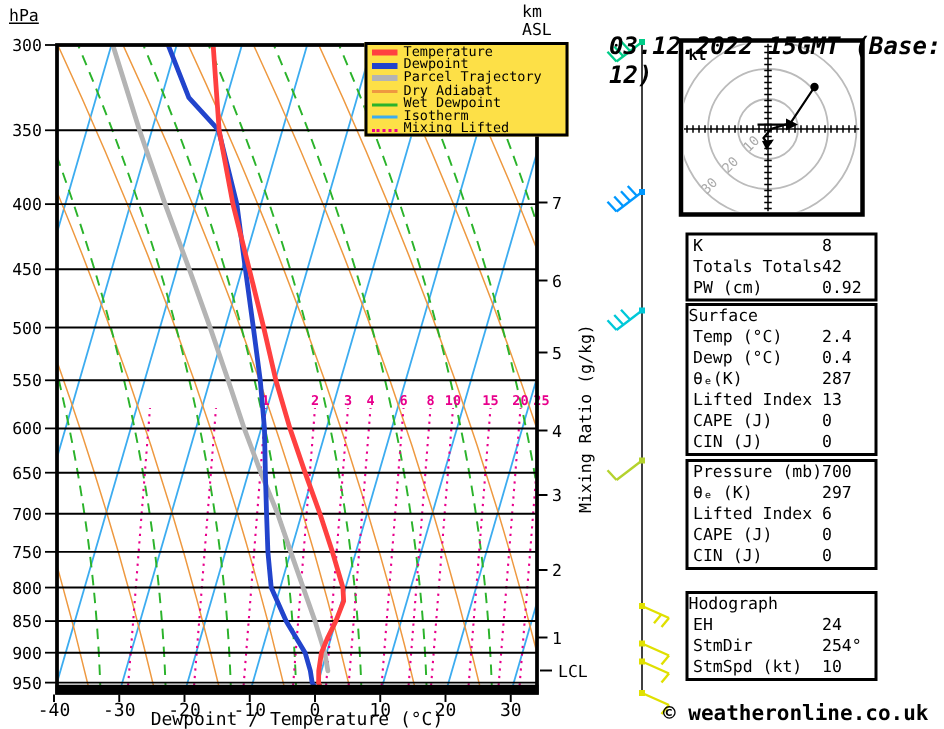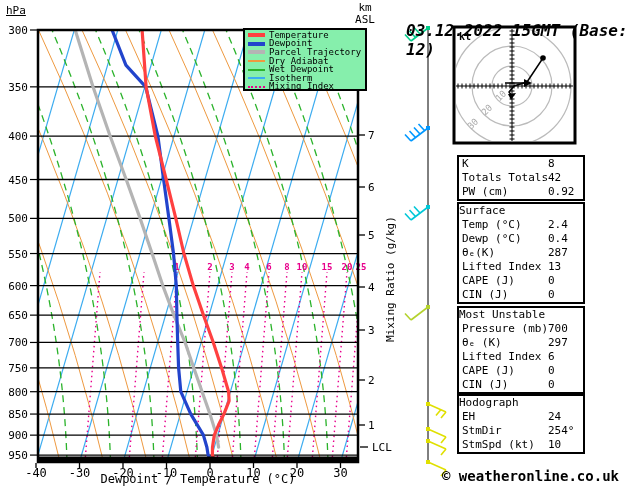--- a/index.html
+++ b/index.html
@@ -1,24 +1,24 @@
 <!DOCTYPE html>
 <html><head>
 <meta charset="utf-8">
 <style>
   html,body{margin:0;padding:0;background:#ffffff;}
   .stage{position:relative;width:629px;height:486px;background:#fff;
          font-family:"DejaVu Sans Mono","Liberation Mono",monospace;overflow:hidden;}
   .abs{position:absolute;}
   .t-hpa{left:6px;top:4px;font-size:11px;text-decoration:underline;}
   .t-station{left:54px;top:6px;font-size:13px;font-weight:bold;letter-spacing:.5px;}
-  .t-kmasl{left:348px;top:2px;font-size:11px;width:34px;text-align:center;line-height:12px;}
+  .t-kmasl{left:348px;top:2px;font-size:11px;width:34px;line-height:12px;}
   .t-date{left:406px;top:21px;font-size:16px;font-weight:bold;font-style:italic;}
   .t-copy{left:442px;top:468px;font-size:14px;font-weight:bold;}
-  .legend{left:243px;top:28px;width:124px;height:63px;border:2px solid #000;background:#86efac;
+  .legend{left:243px;top:28px;width:136px;height:63px;border:2px solid #000;background:#fde047;
           padding:1px 0 0 3px;box-sizing:border-box;}
   .legend-row{display:flex;align-items:center;height:8.6px;font-size:9px;line-height:9px;white-space:nowrap;}
   .legend-swatch{width:17px;margin-right:4px;flex:none;}
   .mixlabel{left:384px;top:342px;transform:rotate(-90deg);transform-origin:0 0;
             font-size:11px;white-space:nowrap;}
   .tablebox{position:absolute;left:457px;width:128px;border:2px solid #000;background:#fff;
             box-sizing:border-box;font-size:11px;}
   .trow{display:flex;height:14px;line-height:14px;padding:0 3px;white-space:nowrap;}
   .trow .lbl{width:86px;flex:none;}
   .thead{height:14px;line-height:14px;text-align:left;}
@@ -361,21 +361,21 @@
       <div class="legend-row">
         <span class="legend-swatch" style="border-top: 2px solid rgb(43, 179, 43);"></span>
         <span>Wet Dewpoint</span>
       </div>
       <div class="legend-row">
         <span class="legend-swatch" style="border-top: 2px solid rgb(60, 172, 240);"></span>
         <span>Isotherm</span>
       </div>
       <div class="legend-row">
         <span class="legend-swatch" style="border-top: 2px dotted rgb(232, 0, 140);"></span>
-        <span>Mixing Index</span>
+        <span>Mixing Lifted</span>
       </div>
     </div>
 
   <div class="abs mixlabel">Mixing Ratio (g/kg)</div>
 
   <div id="tables">
       <div class="tablebox" style="top: 155px;">
         <div class="trow">
           <span class="lbl">K</span>
           <span>8</span>
@@ -410,21 +410,20 @@
         <div class="trow">
           <span class="lbl">CAPE (J)</span>
           <span>0</span>
         </div>
         <div class="trow">
           <span class="lbl">CIN (J)</span>
           <span>0</span>
         </div>
       </div>
       <div class="tablebox" style="top: 306px;">
-        <div class="thead">Most Unstable</div>
         <div class="trow">
           <span class="lbl">Pressure (mb)</span>
           <span>700</span>
         </div>
         <div class="trow">
           <span class="lbl">θₑ (K)</span>
           <span>297</span>
         </div>
         <div class="trow">
           <span class="lbl">Lifted Index</span>

